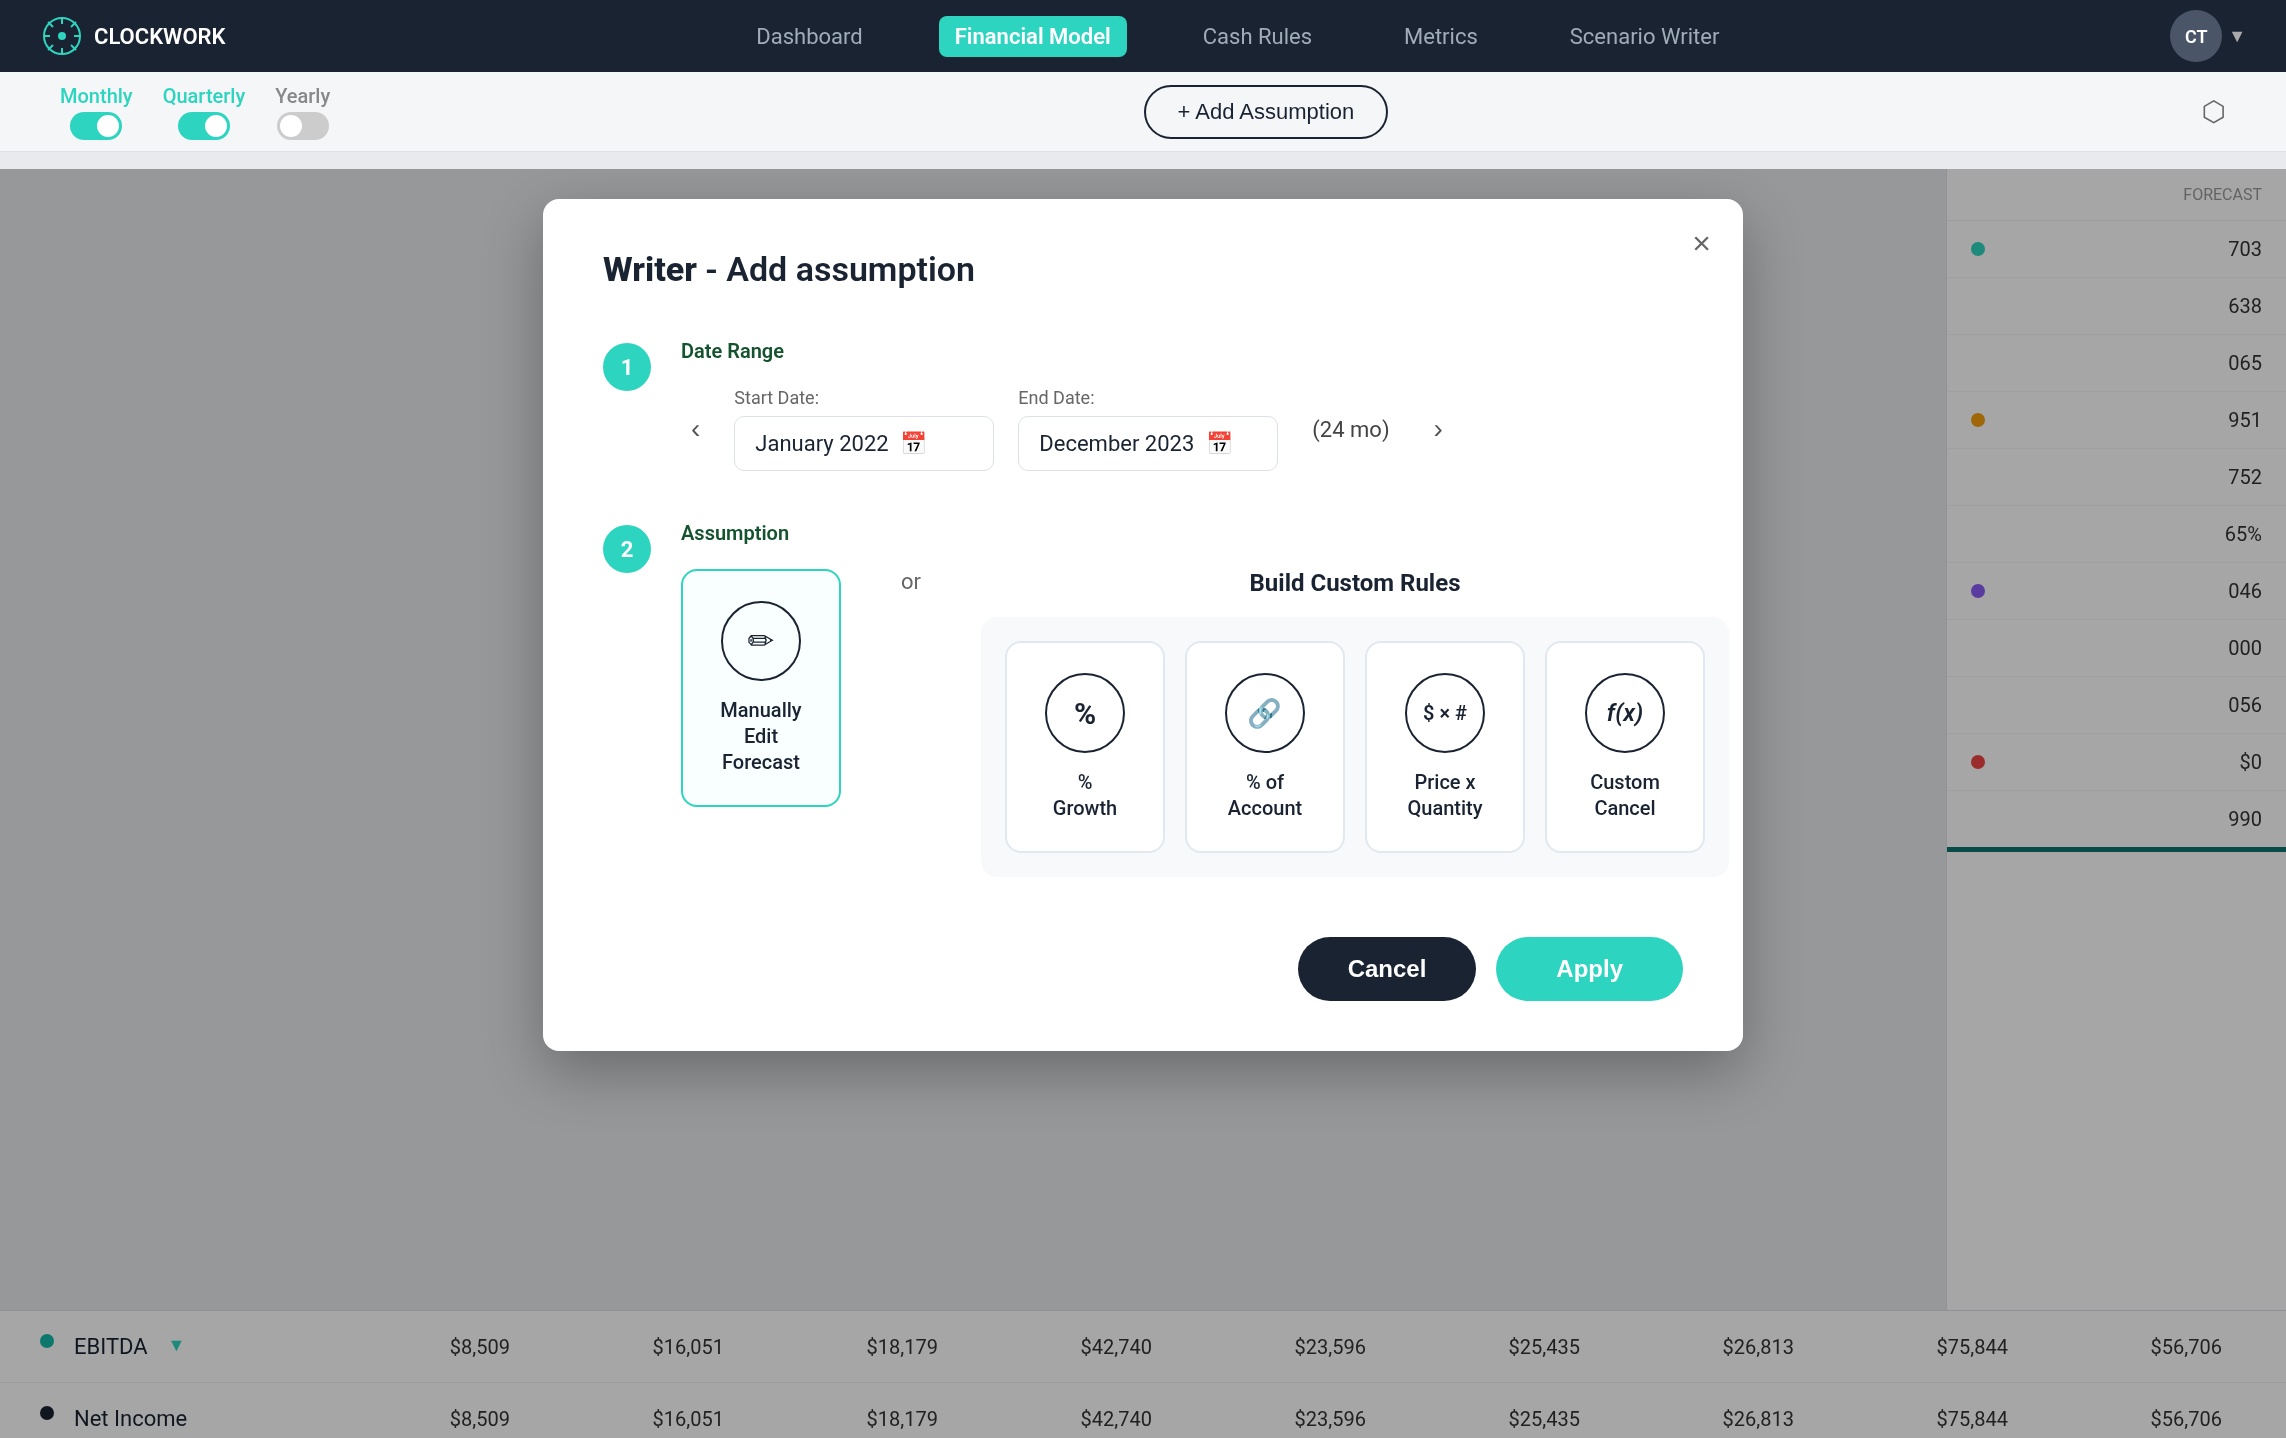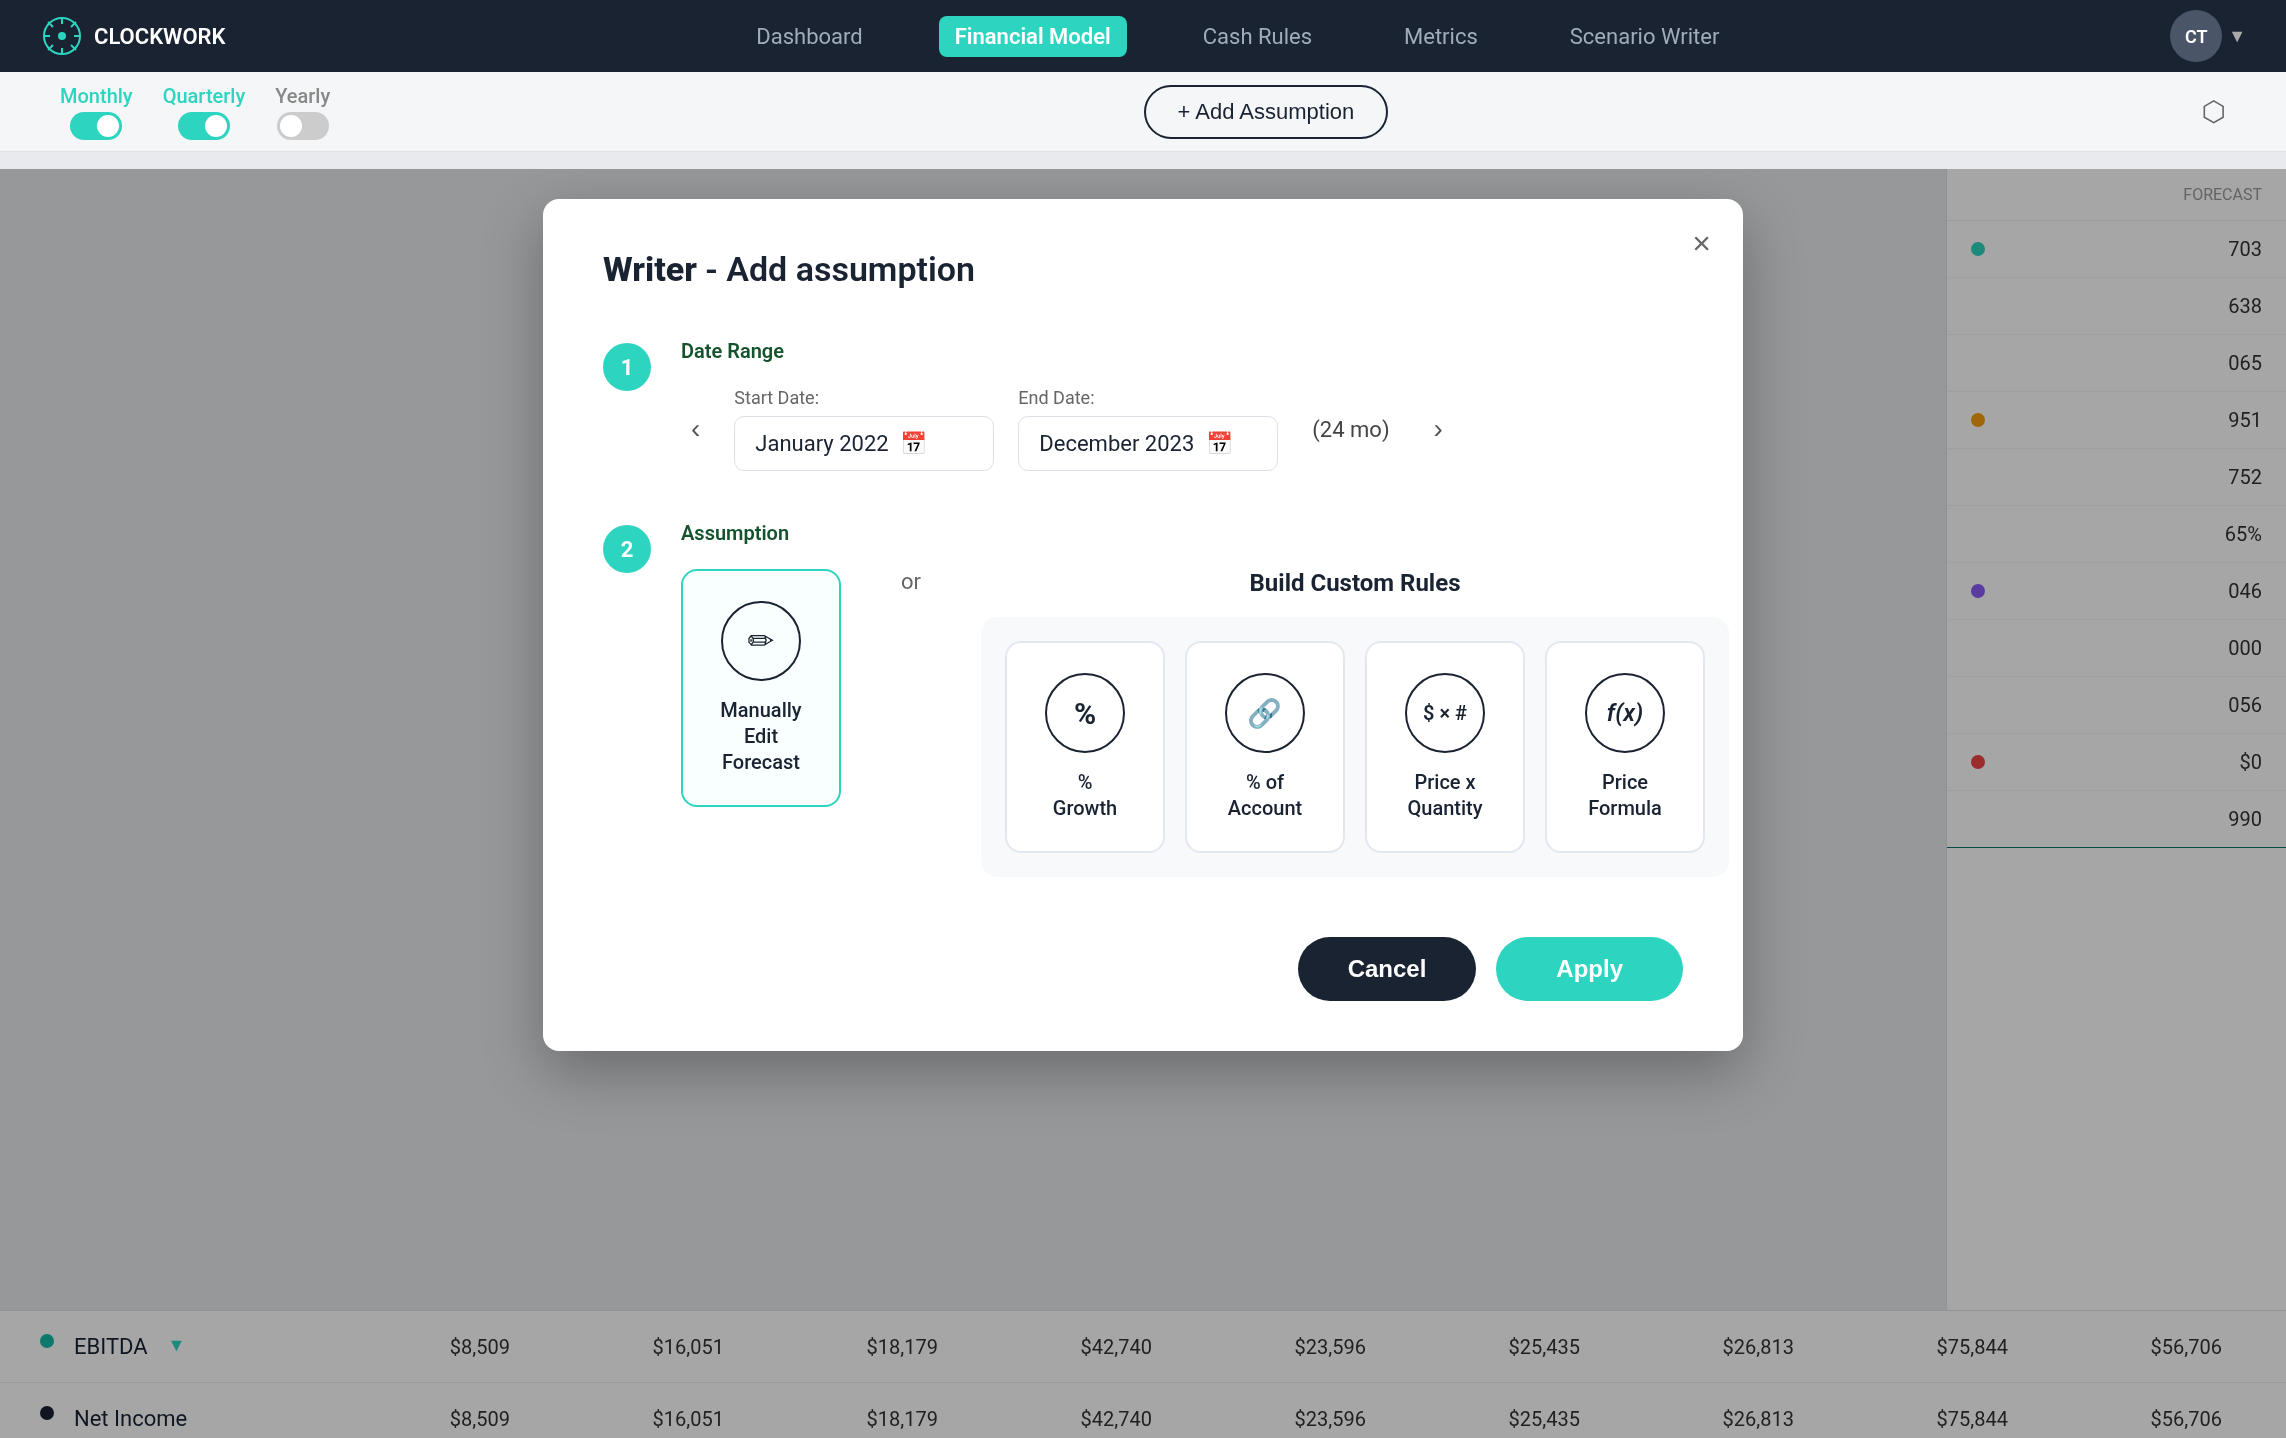--- a/index.html
+++ b/index.html
@@ -479,21 +479,21 @@
     <div style="position:relative;padding:16px 24px;font-size:20px;color:#333;border-bottom:1px solid #f5f5f5;display:flex;align-items:center;gap:12px;">
       <div class="dot purple"></div>
       <span style="margin-left:auto">046</span>
     </div>
     <div style="padding:16px 24px 16px 52px;font-size:20px;color:#333;border-bottom:1px solid #f5f5f5;text-align:right;">000</div>
     <div style="padding:16px 24px 16px 52px;font-size:20px;color:#333;border-bottom:1px solid #f5f5f5;text-align:right;">056</div>
     <div style="position:relative;padding:16px 24px;font-size:20px;color:#333;border-bottom:1px solid #f5f5f5;display:flex;align-items:center;gap:12px;">
       <div class="dot red"></div>
       <span style="margin-left:auto">$0</span>
     </div>
-    <div style="padding:16px 24px 16px 52px;font-size:20px;color:#333;border-bottom:1px solid #0f766e;text-align:right;">990</div>
+    <div style="padding:16px 24px 16px 52px;font-size:20px;color:#333;border-bottom:5px solid #0f766e;text-align:right;">990</div>
   </div>
 
   <div class="bottom-table">
     <div class="bottom-row">
       <div class="bottom-row-label">
         <div class="dot teal"></div>
         <span>EBITDA</span>
         <span class="chevron-down">▼</span>
       </div>
       <div class="bottom-row-values">
@@ -585,21 +585,21 @@
                 <div class="option-card">
                   <div class="option-card-icon" style="font-size:28px;">🔗</div>
                   <span class="option-card-label">% of Account</span>
                 </div>
                 <div class="option-card">
                   <div class="option-card-icon" style="font-size:20px;font-weight:600;">$ × #</div>
                   <span class="option-card-label">Price x Quantity</span>
                 </div>
                 <div class="option-card">
                   <div class="option-card-icon" style="font-size:24px;font-style:italic;font-weight:600;">f(x)</div>
-                  <span class="option-card-label">Price Formula</span>
+                  <span class="option-card-label">Custom Cancel</span>
                 </div>
               </div>
             </div>
           </div>
         </div>
       </div>
 
       <div class="modal-footer">
         <button class="cancel-btn">Cancel</button>
         <button class="apply-btn">Apply</button>

